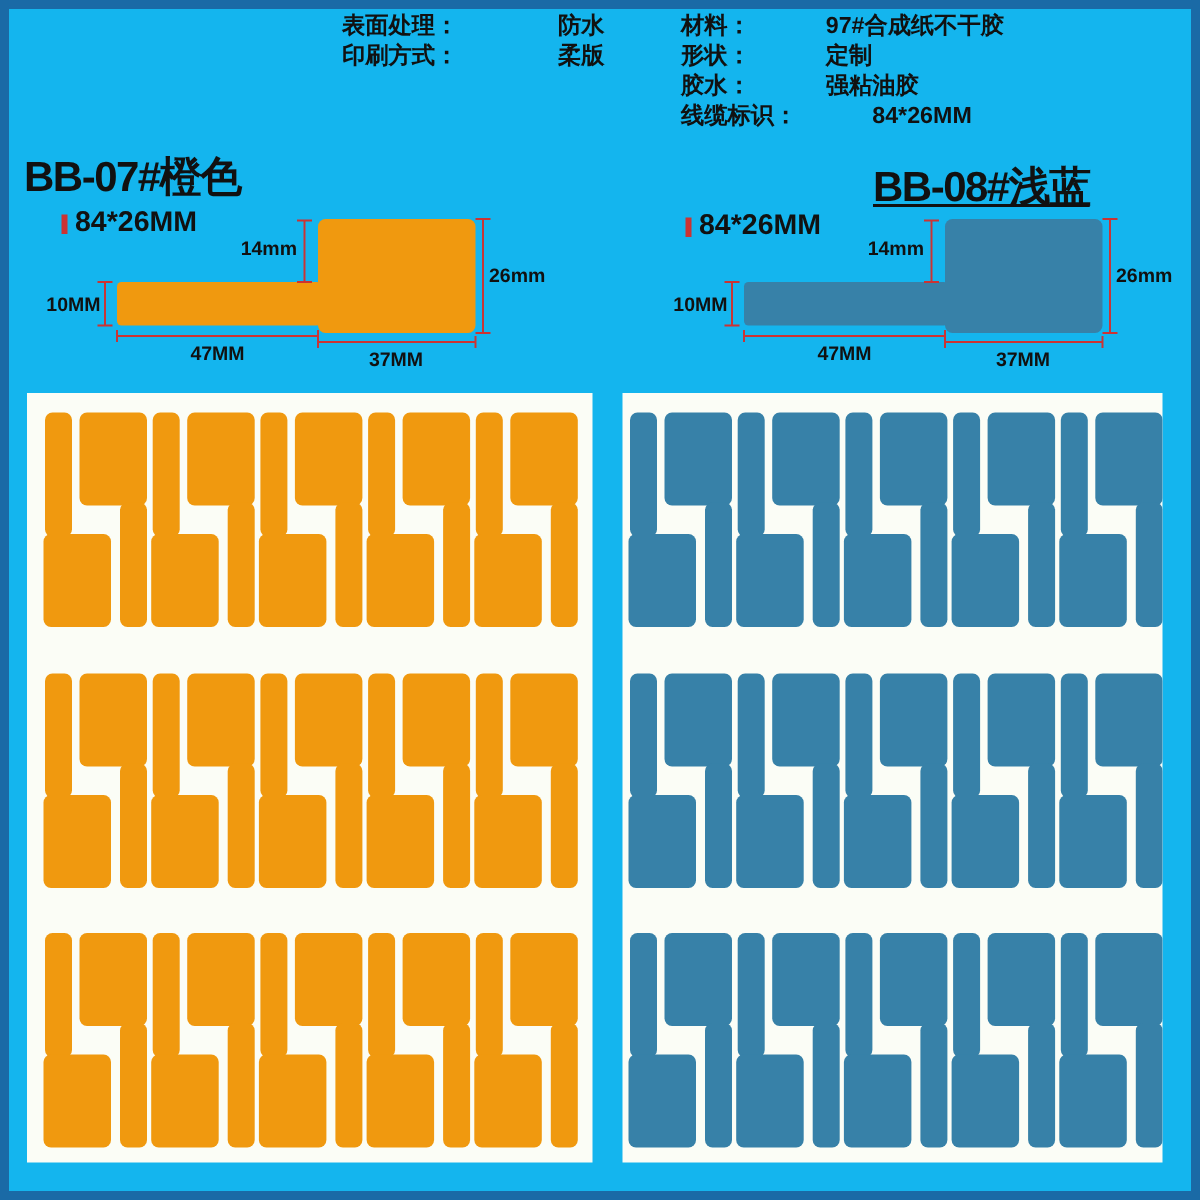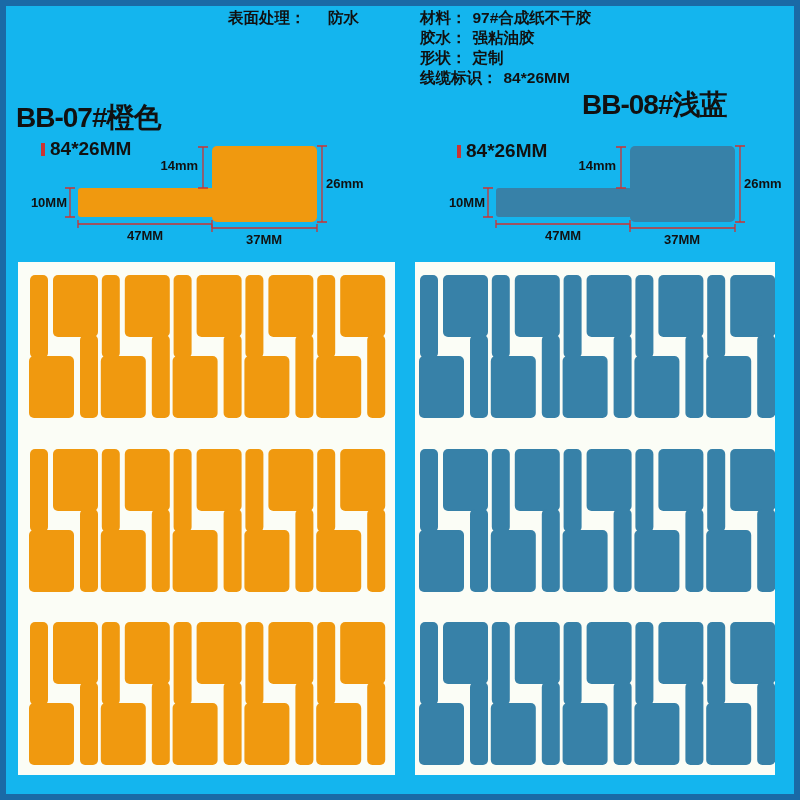--- a/index.html
+++ b/index.html
@@ -5,24 +5,24 @@
   html,body{margin:0;padding:0;background:#555;}
   #stage{
     position:relative;width:800px;height:800px;overflow:hidden;
     background:var(--bg,#14b5ee);
     box-shadow:inset 0 0 0 6px var(--frame,#1a6aa6);
     font-family:"Liberation Sans","DejaVu Sans",sans-serif;
     color:var(--ink,#111);
   }
   
   .spec-col{position:absolute;top:8px;}
-  .spec-row{display:flex;align-items:baseline;font-size:15.5px;font-weight:bold;line-height:20px;white-space:nowrap;}
+  .spec-row{display:flex;align-items:baseline;font-size:15.5px;font-weight:bold;line-height:20px;white-space:nowrap;gap:44px;}
   .spec-label{display:inline-block;}
   .spec-col.left .spec-label{width:100px;}
-  .spec-col.right .spec-label{margin-right:6px;}
+  .spec-col.right .spec-label{margin-right:6px;margin-left:34px;}
   
   .product-title{position:absolute;font-size:28px;font-weight:bold;letter-spacing:-1px;white-space:nowrap;}
   .size-row{position:absolute;display:flex;align-items:center;gap:5px;}
   .size-row .tick{width:4px;height:13px;background:var(--red,#c33);}
   .size-row .size-text{font-size:19px;font-weight:bold;letter-spacing:0;}
   
   svg.diagram{position:absolute;overflow:visible;}
   .fill-o{fill:var(--orange,#f0990f);}
   .fill-b{fill:var(--lblue,#3781a8);}
   .dimline{stroke:var(--red,#c33);stroke-width:1.3;fill:none;}
@@ -34,43 +34,47 @@
 </head>
 <body>
 
 <div id="stage">
 
   <div class="spec-col left" style="left:228px;">
     <div class="spec-row">
       <span class="spec-label">表面处理：</span>
       <span class="spec-value">防水</span>
     </div>
+    <div class="spec-row">
+      <span class="spec-label">印刷方式：</span>
+      <span class="spec-value">柔版</span>
+    </div>
   </div>
 
   <div class="spec-col right" style="left:420px;">
     <div class="spec-row">
       <span class="spec-label">材料：</span>
       <span class="spec-value">97#合成纸不干胶</span>
     </div>
     <div class="spec-row">
+      <span class="spec-label">形状：</span>
+      <span class="spec-value">定制</span>
+    </div>
+    <div class="spec-row">
       <span class="spec-label">胶水：</span>
       <span class="spec-value">强粘油胶</span>
     </div>
     <div class="spec-row">
-      <span class="spec-label">形状：</span>
-      <span class="spec-value">定制</span>
-    </div>
-    <div class="spec-row">
       <span class="spec-label">线缆标识：</span>
       <span class="spec-value">84*26MM</span>
     </div>
   </div>
 
   <div class="product-title" style="left:16px;top:99px;">BB-07#橙色</div>
-  <div class="product-title" style="left:582px;top:86px;">BB-08#浅蓝</div>
+  <div class="product-title" style="left:582px;top:106px;text-decoration:underline;">BB-08#浅蓝</div>
 
   <div class="size-row" style="left:41px;top:138px;">
     <span class="tick"></span>
     <span class="size-text">84*26MM</span>
   </div>
   <div class="size-row" style="left:457px;top:140px;">
     <span class="tick"></span>
     <span class="size-text">84*26MM</span>
   </div>
 

